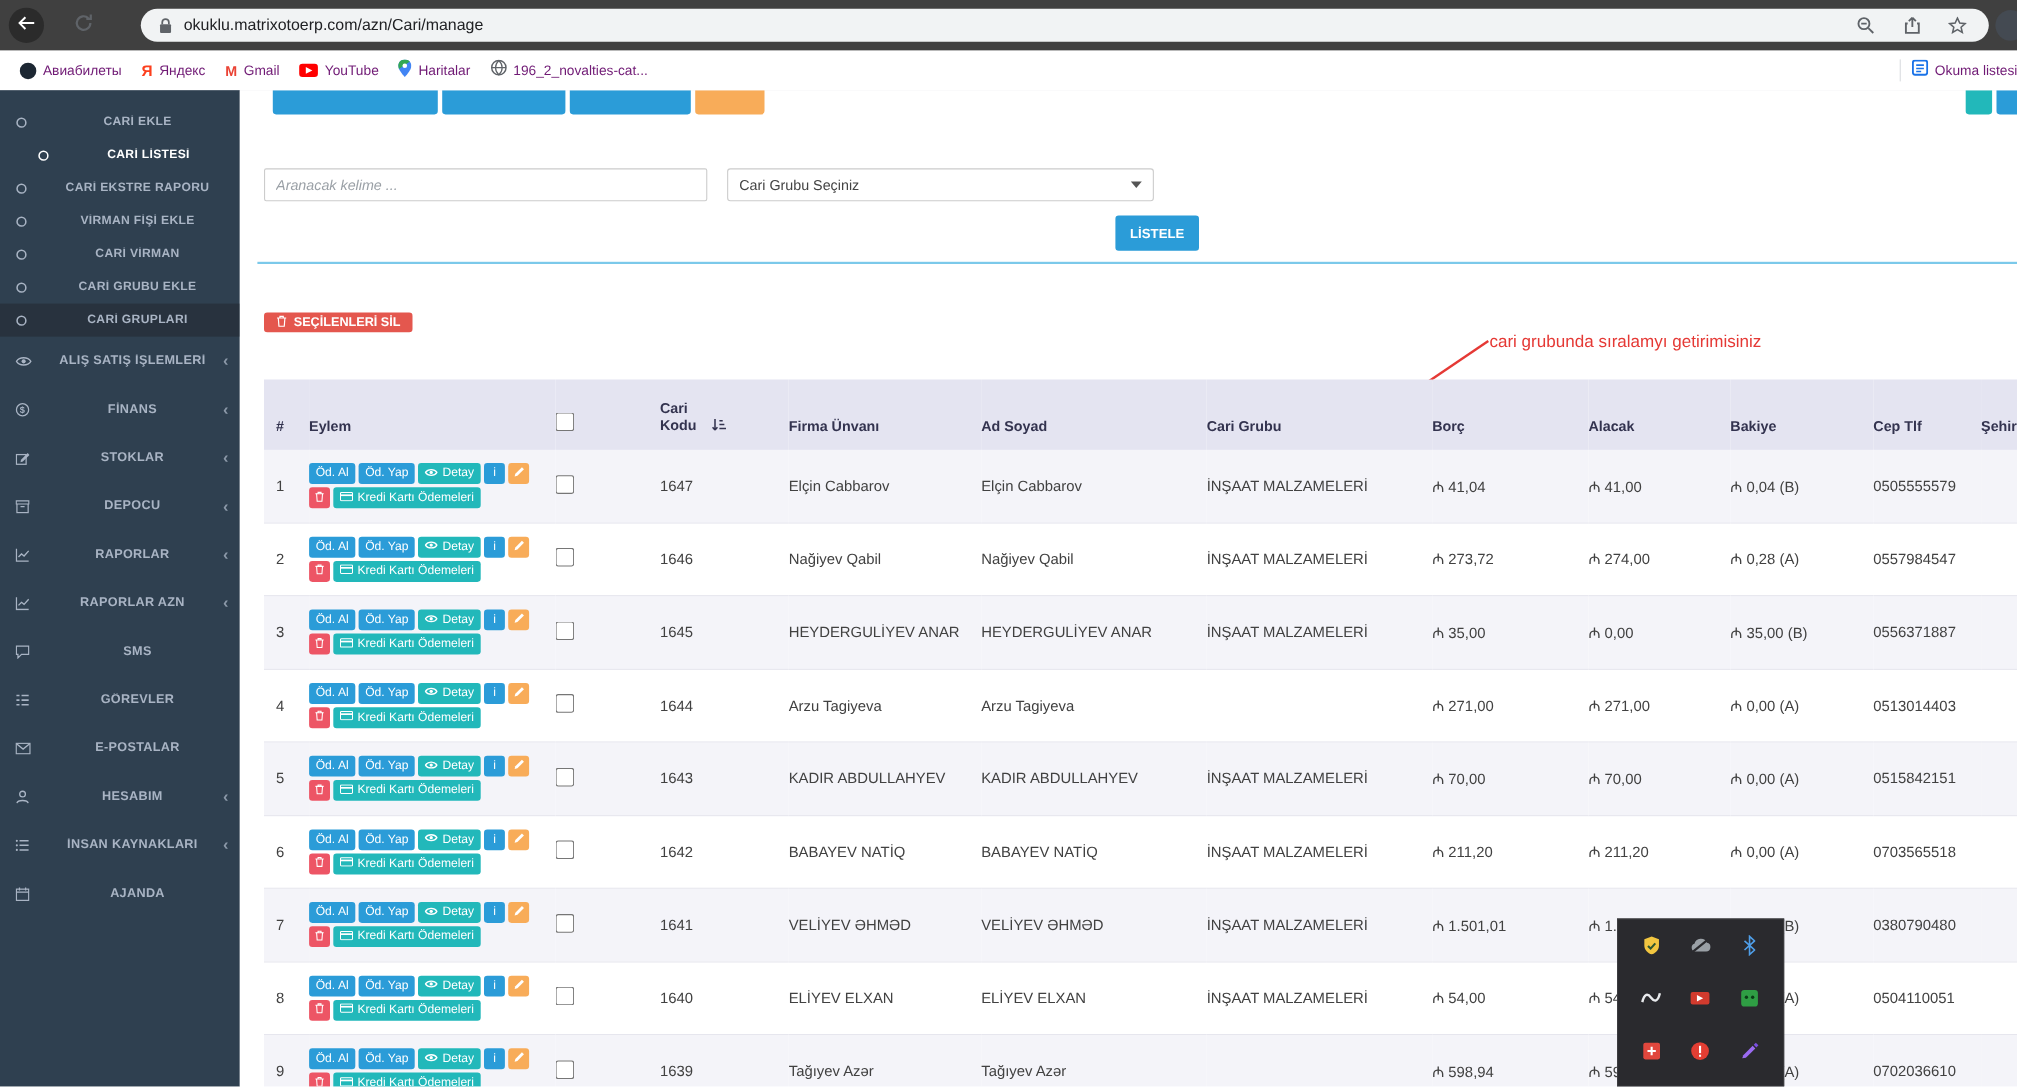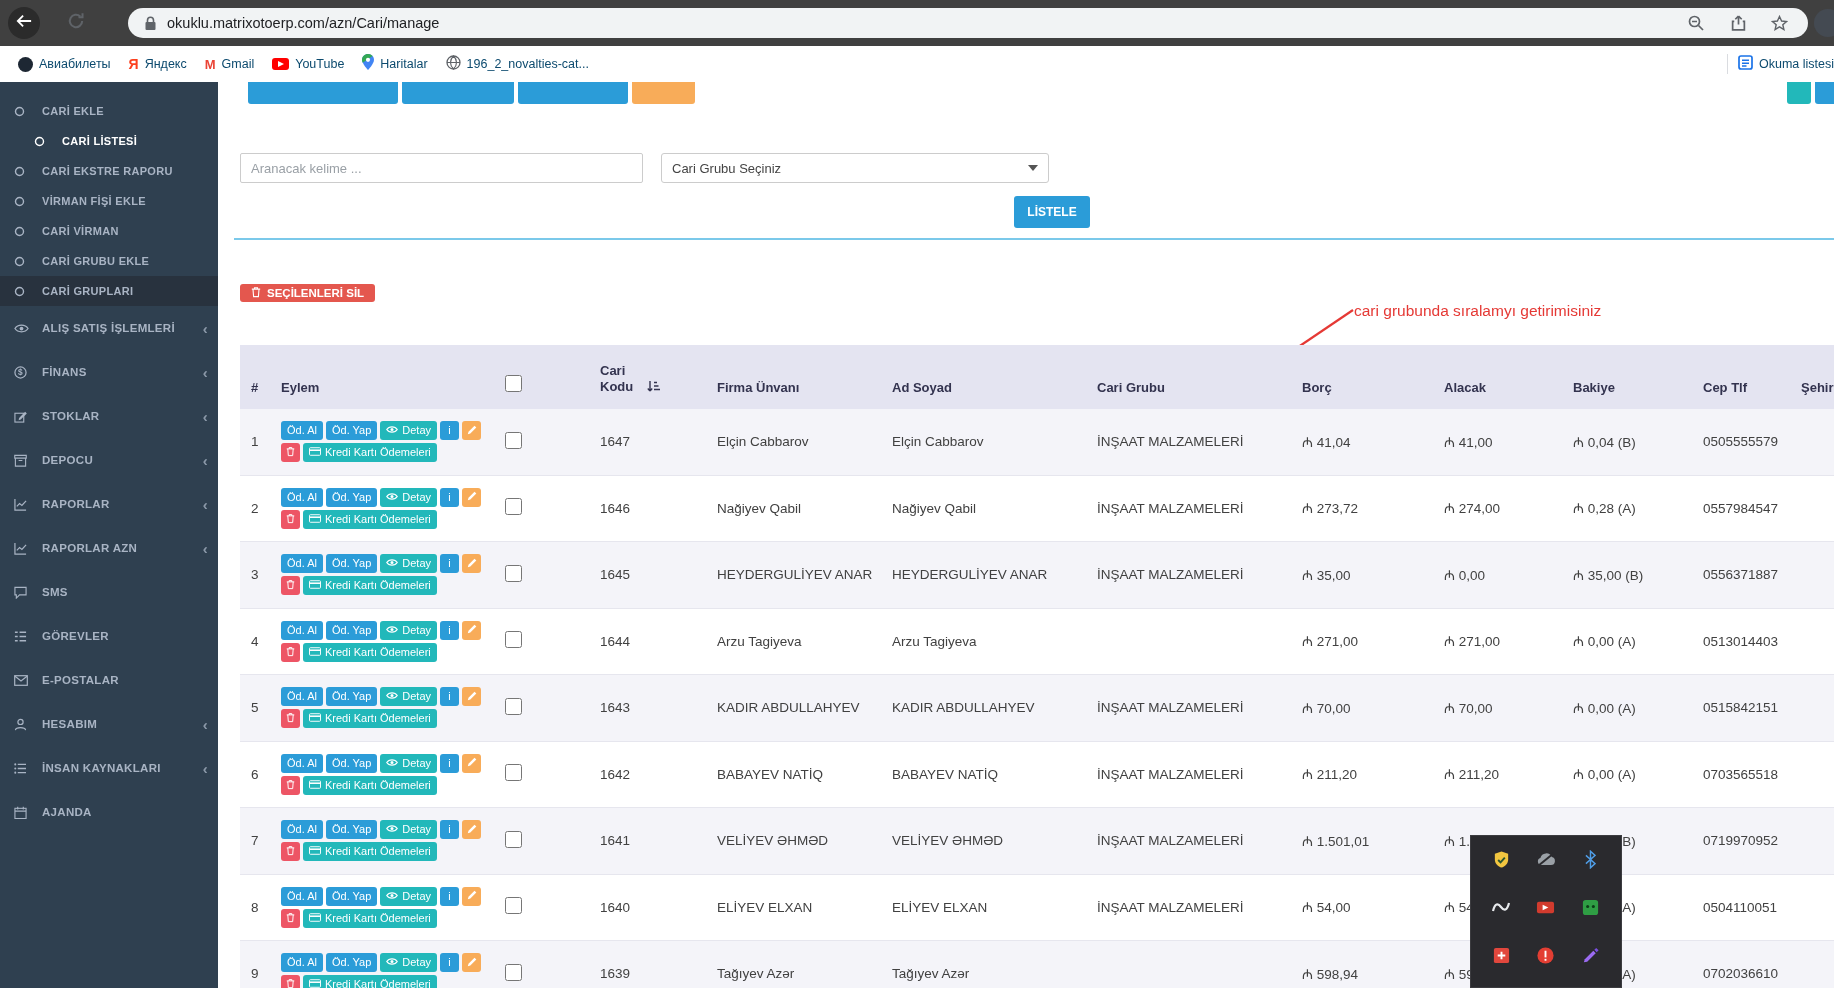--- a/index.html
+++ b/index.html
@@ -12,53 +12,53 @@
   .refresh-btn{position:absolute;left:64px;top:11px;width:24px;height:24px;display:flex;align-items:center;justify-content:center;cursor:pointer;}
   .omnibox{position:absolute;left:128px;top:8px;width:1680px;height:30px;border-radius:15px;background:#f1f3f4;display:flex;align-items:center;}
   .lock-ic{margin-left:16px;display:flex;}
   .url-text{margin-left:10px;font-size:14.5px;color:#202124;}
   .omni-ic{position:absolute;top:6px;width:18px;height:18px;display:flex;align-items:center;justify-content:center;cursor:pointer;}
   .zoom-pos{right:103px;} .share-pos{right:61px;} .star-pos{right:20px;}
   .avatar{position:absolute;left:1814px;top:9px;width:28px;height:28px;border-radius:50%;background:#444a52;}
 
   .bookmarks{position:absolute;left:0;top:46px;width:1834px;height:36px;background:#fff;border-bottom:1px solid #dcdee1;display:flex;align-items:center;}
   .bm-item{display:flex;align-items:center;gap:6px;margin-left:18px;cursor:pointer;white-space:nowrap;}
-  .bm-label{font-size:12.5px;color:#0c4a6e;}
+  .bm-label{font-size:12.5px;color:#701a75;}
   .bm-spacer{flex:1;}
   .bm-divider{width:1px;height:20px;background:#dadce0;margin:0 10px;}
   .yt-ic{width:17px;height:12px;background:#f00;border-radius:3px;position:relative;}
   .yt-ic:after{content:"";position:absolute;left:6px;top:3px;border-left:6px solid #fff;border-top:3px solid transparent;border-bottom:3px solid transparent;}
   .fav-dark{width:15px;height:15px;border-radius:50%;background:#1d2733;}
   .ya-ic{color:#fc3f1d;font-weight:bold;font-size:14px;}
   .gm-ic{color:#ea4335;font-weight:bold;font-size:13px;}
   .reading-list{display:flex;align-items:center;gap:6px;cursor:pointer;white-space:nowrap;overflow:hidden;}
 
   
-  .sidebar{position:absolute;left:0;top:82px;width:218px;height:906px;background:#2f4050;overflow:hidden;}
+  .sidebar{position:absolute;left:0;top:82px;width:218px;height:906px;background:#2f4050;overflow:hidden;text-align:center;}
   .sidebar-items{padding-top:14px;}
   .nav-item{display:flex;align-items:center;height:44px;padding:0 10px 0 14px;color:#a9b4c4;font-size:11.5px;font-weight:600;letter-spacing:.3px;cursor:pointer;}
   .nav-item.compact{height:30px;font-size:11px;}
   .nav-item.active{color:#fff;margin-left:20px;}
   .nav-item.darkbg{background:#28323e;}
   .nav-ic{width:22px;flex:none;display:flex;align-items:center;justify-content:flex-start;margin-right:6px;}
   .nav-label{white-space:nowrap;overflow:hidden;flex:1;}
   .nav-chevron{color:#8b98a8;font-size:15px;margin-left:4px;line-height:1;}
 
   .content{position:absolute;left:218px;top:82px;width:1616px;height:906px;background:#fff;overflow:hidden;}
 
   
   .pbtn{position:absolute;top:0;height:22px;border-radius:0 0 3px 3px;}
   .pb-blue{background:#2b9cd8;} .pb-orange{background:#f8ac59;} .pb-teal{background:#22b8ba;}
 
   
   .tarih-group{position:absolute;left:30px;top:25px;height:34px;display:flex;}
   .tarih-label{display:flex;align-items:center;gap:6px;border:1px solid #ccc;border-right:none;padding:0 9px;color:#777;font-size:12.5px;background:#fff;}
   .tarih-input{width:175px;height:32px;border:1px solid #ccc;outline:none;padding:0 6px;font-size:13px;}
   .tarih-input2{margin-left:2px;width:162px;}
-  .search-input{position:absolute;left:22px;top:71px;width:403px;height:30px;border:1px solid #ccc;border-radius:2px;outline:none;padding:0 10px;font-size:13px;color:#555;box-sizing:border-box;font-family:inherit;}
+  .search-input{position:absolute;left:22px;top:71px;width:403px;height:30px;border:1px solid #ccc;border-radius:2px;outline:none;padding:0 10px;font-size:13px;color:#555;box-sizing:border-box;font-family:inherit;font-style:italic;}
   .search-input::placeholder{color:#9aa0a6;}
   .group-select{position:absolute;left:443px;top:71px;width:388px;height:30px;border:1px solid #ccc;border-radius:3px;background:#fff;display:flex;align-items:center;justify-content:space-between;padding:0 10px;font-size:13px;color:#444;cursor:pointer;box-sizing:border-box;}
   .select-caret{width:0;height:0;border-left:5px solid transparent;border-right:5px solid transparent;border-top:6px solid #555;}
   .listele-btn{position:absolute;left:796px;top:114px;width:76px;height:32px;background:#2b9cd8;color:#fff;border:none;border-radius:3px;font-size:12px;font-weight:bold;cursor:pointer;font-family:inherit;}
 
   .blue-divider{position:absolute;left:16px;top:156px;width:1600px;height:2px;background:#7bc9ea;}
 
   .del-selected{position:absolute;left:22px;top:202px;height:18px;background:#e4574e;color:#fff;border:none;border-radius:3px;font-size:11.5px;font-weight:bold;display:flex;align-items:center;gap:6px;padding:0 11px;cursor:pointer;font-family:inherit;}
 
   .annotation{position:absolute;left:1136px;top:220px;color:#e53935;font-size:15.5px;white-space:nowrap;}
@@ -751,21 +751,21 @@
       </div>
     </td>
     <td><input type="checkbox" class="row-check" style=""></td>
     <td>1641</td>
     <td>VELİYEV ƏHMƏD</td>
     <td>VELİYEV ƏHMƏD</td>
     <td>İNŞAAT MALZAMELERİ</td>
     <td>₼ 1.501,01</td>
     <td>₼ 1.500,00</td>
     <td>₼ 1,01 (B)</td>
-    <td>0719970952</td>
+    <td>0380790480</td>
     <td></td>
   </tr>
             <tr>
     <td class="c-num-pad">8</td>
     <td>
       <div class="btn-line">
         <button class="btn b-blue">Öd. Al</button>
         <button class="btn b-blue">Öd. Yap</button>
         <button class="btn b-cyan">
           <span><svg width="12" height="9" viewBox="0 0 16 11">

